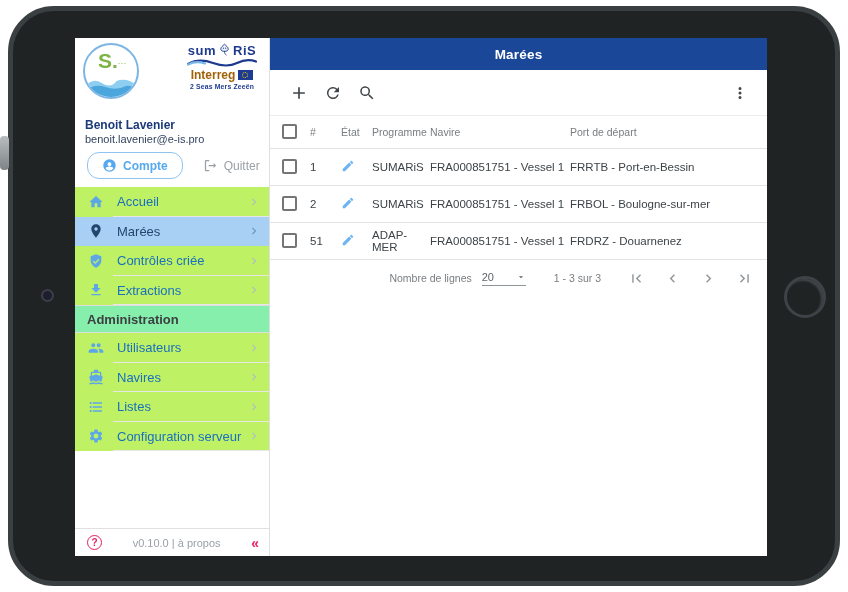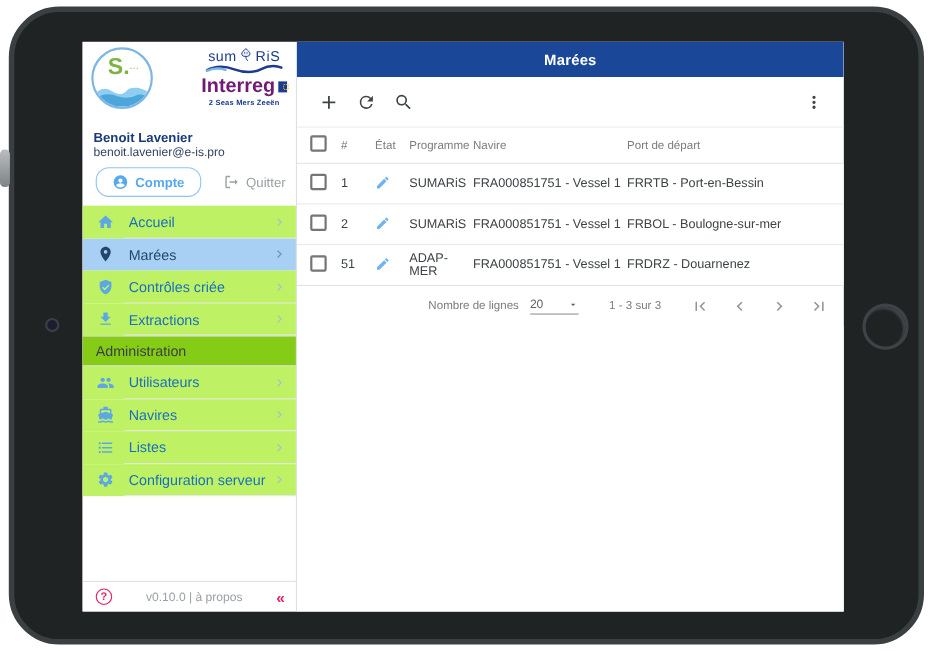--- a/index.html
+++ b/index.html
@@ -43,25 +43,25 @@
     position:relative;width:56px;height:56px;border-radius:50%;
     border:2px solid #7db6e4;box-sizing:border-box;overflow:hidden;background:#fff;
     flex:none;
   }
   .eis-text{
     position:absolute;left:13px;top:4px;color:#7cb342;font-size:21px;font-weight:bold;
   }
   .eis-text::after{content:"...";position:absolute;left:20px;top:9px;font-size:7px;color:#9ccc65;letter-spacing:1px;}
   .eis-wave{position:absolute;left:0;bottom:0;width:100%;height:24px;}
   .sumaris-logo{margin-left:auto;width:78px;text-align:center;}
-  .sum-row{display:flex;align-items:center;justify-content:center;gap:1px;color:#1d3a8f;font-weight:normal;font-size:13px;letter-spacing:.5px;}
+  .sum-row{display:flex;align-items:center;justify-content:center;gap:1px;color:#1d3a8f;font-weight:bold;font-size:13px;letter-spacing:.5px;}
   .sum-row .ray{width:15px;height:15px;flex:none;}
   .sum-wave{display:block;margin:0 auto;width:70px;height:9px;}
   .interreg-row{display:flex;align-items:center;justify-content:center;gap:3px;margin-top:1px;}
-  .interreg{color:#701a75;font-weight:bold;font-size:18px;}
+  .interreg{color:#a16207;font-weight:bold;font-size:12px;}
   .eu-flag{width:15px;height:10px;background:#1c3c94;display:inline-block;position:relative;}
   .eu-flag::after{content:"";position:absolute;left:4px;top:2px;width:6px;height:6px;border-radius:50%;border:1px dotted #ffcc00;box-sizing:border-box;}
   .interreg-sub{color:#1d3a8f;font-weight:bold;font-size:6.8px;margin-top:1px;letter-spacing:.2px;}
   .user-name{padding:7px 0 0 10px;font-size:12px;font-weight:bold;color:#1b3a7a;}
   .user-email{padding:1px 0 0 10px;font-size:11px;color:#33445f;}
   .account-row{display:flex;align-items:center;padding:7px 10px 8px 12px;gap:8px;}
   .account-btn{
     display:flex;align-items:center;gap:6px;background:#fff;
     border:1px solid #8fc4f2;border-radius:12px;padding:5px 14px;
     color:#57a9ef;font-size:12px;font-weight:bold;cursor:pointer;
@@ -84,23 +84,24 @@
   }
   .menu-item .mi-icon{width:16px;height:16px;fill:#5ea7e5;flex:none;}
   .menu-item .mi-label{margin-left:13px;font-size:13px;color:#1a6fc0;}
   .menu-item .mi-chevron{margin-left:auto;margin-right:8px;width:14px;height:14px;fill:#b0bec5;}
   .menu-item.selected{background:#a7d0f4;}
   .menu-item.selected::after{background:transparent;}
   .menu-item.selected .mi-icon{fill:#24466e;}
   .menu-item.selected .mi-label{color:#24466e;}
   .menu-item.selected .mi-chevron{fill:#6e95b9;}
   .section-header{
-    height:28px;background:#84cc16;display:flex;align-items:center;padding-left:12px;
+    height:28px;background:#86efac;display:flex;align-items:center;padding-left:12px;
     font-size:13px;color:#3c4043;border-top:1px solid #dddddd;border-bottom:1px solid #dddddd;
     box-sizing:border-box;
+    font-weight:bold;
   }
   .sidebar-spacer{flex:1;}
   .sidebar-footer{
     height:28px;border-top:1px solid #e0e0e0;display:flex;align-items:center;
     padding:0 10px 0 12px;box-sizing:border-box;
   }
   .help-icon{
     width:15px;height:15px;border-radius:50%;border:1.6px solid #e91e63;color:#e91e63;
     font-size:10px;font-weight:bold;display:flex;align-items:center;justify-content:center;
     box-sizing:border-box;cursor:pointer;flex:none;

